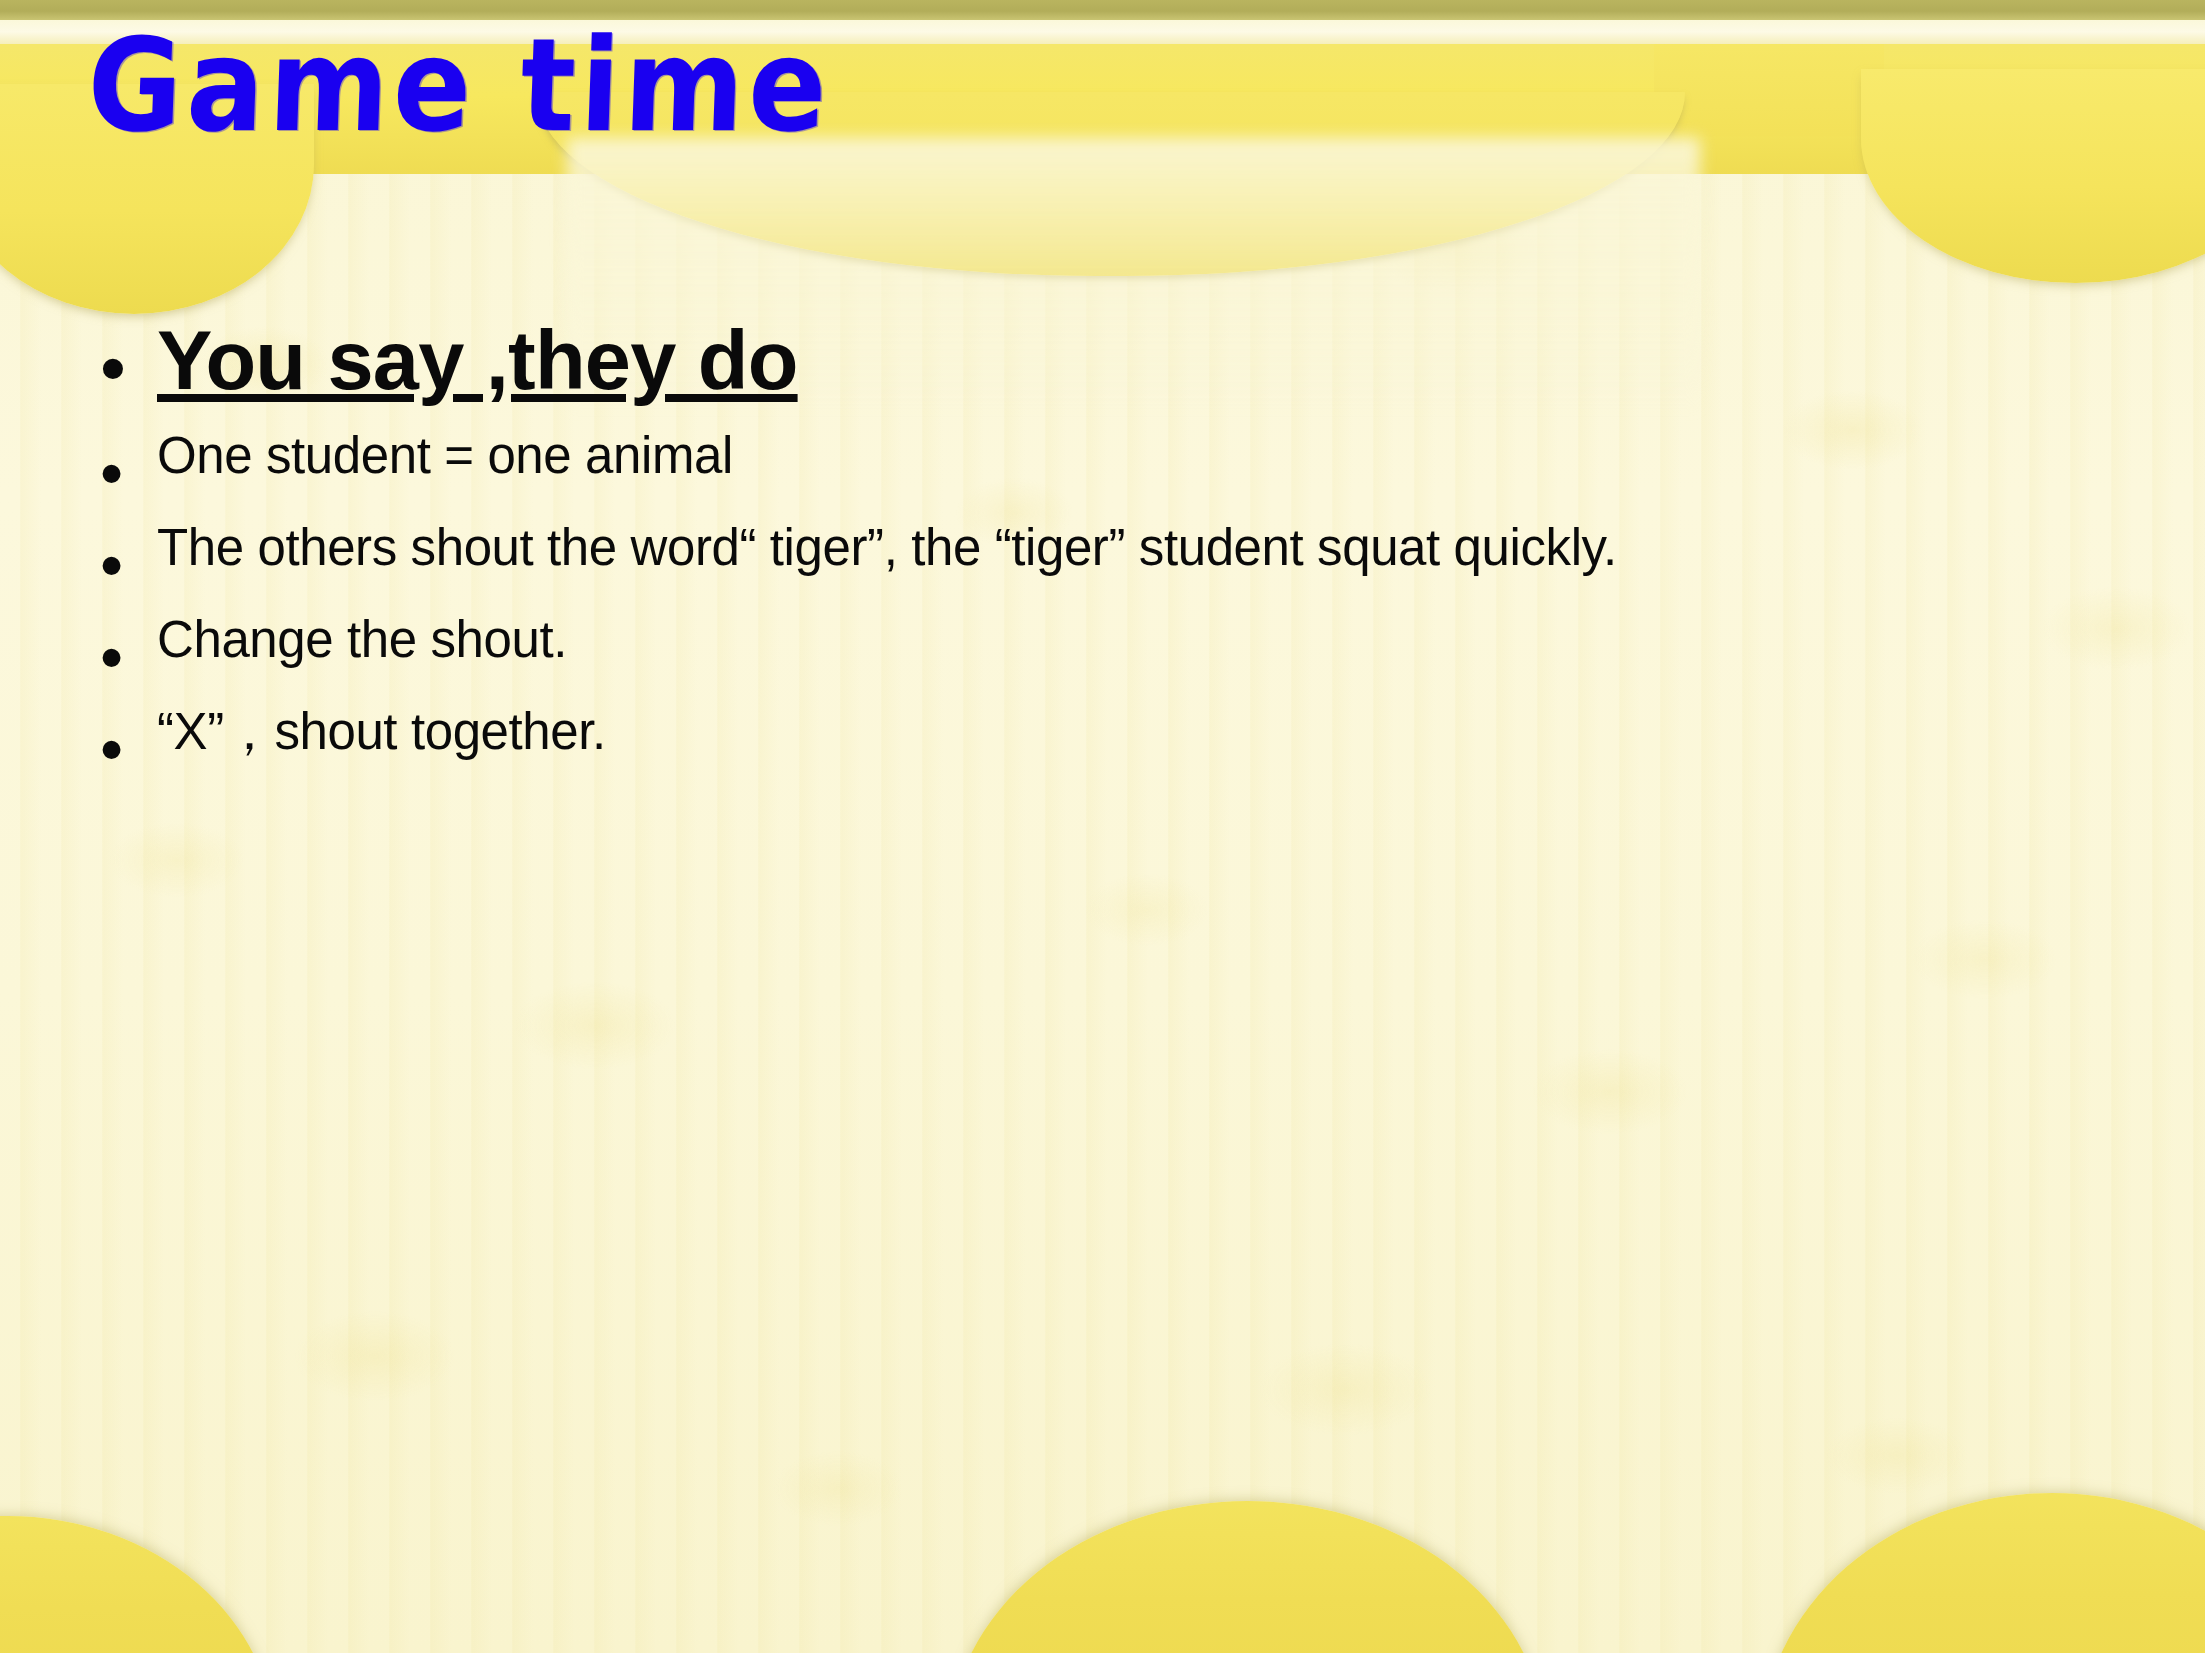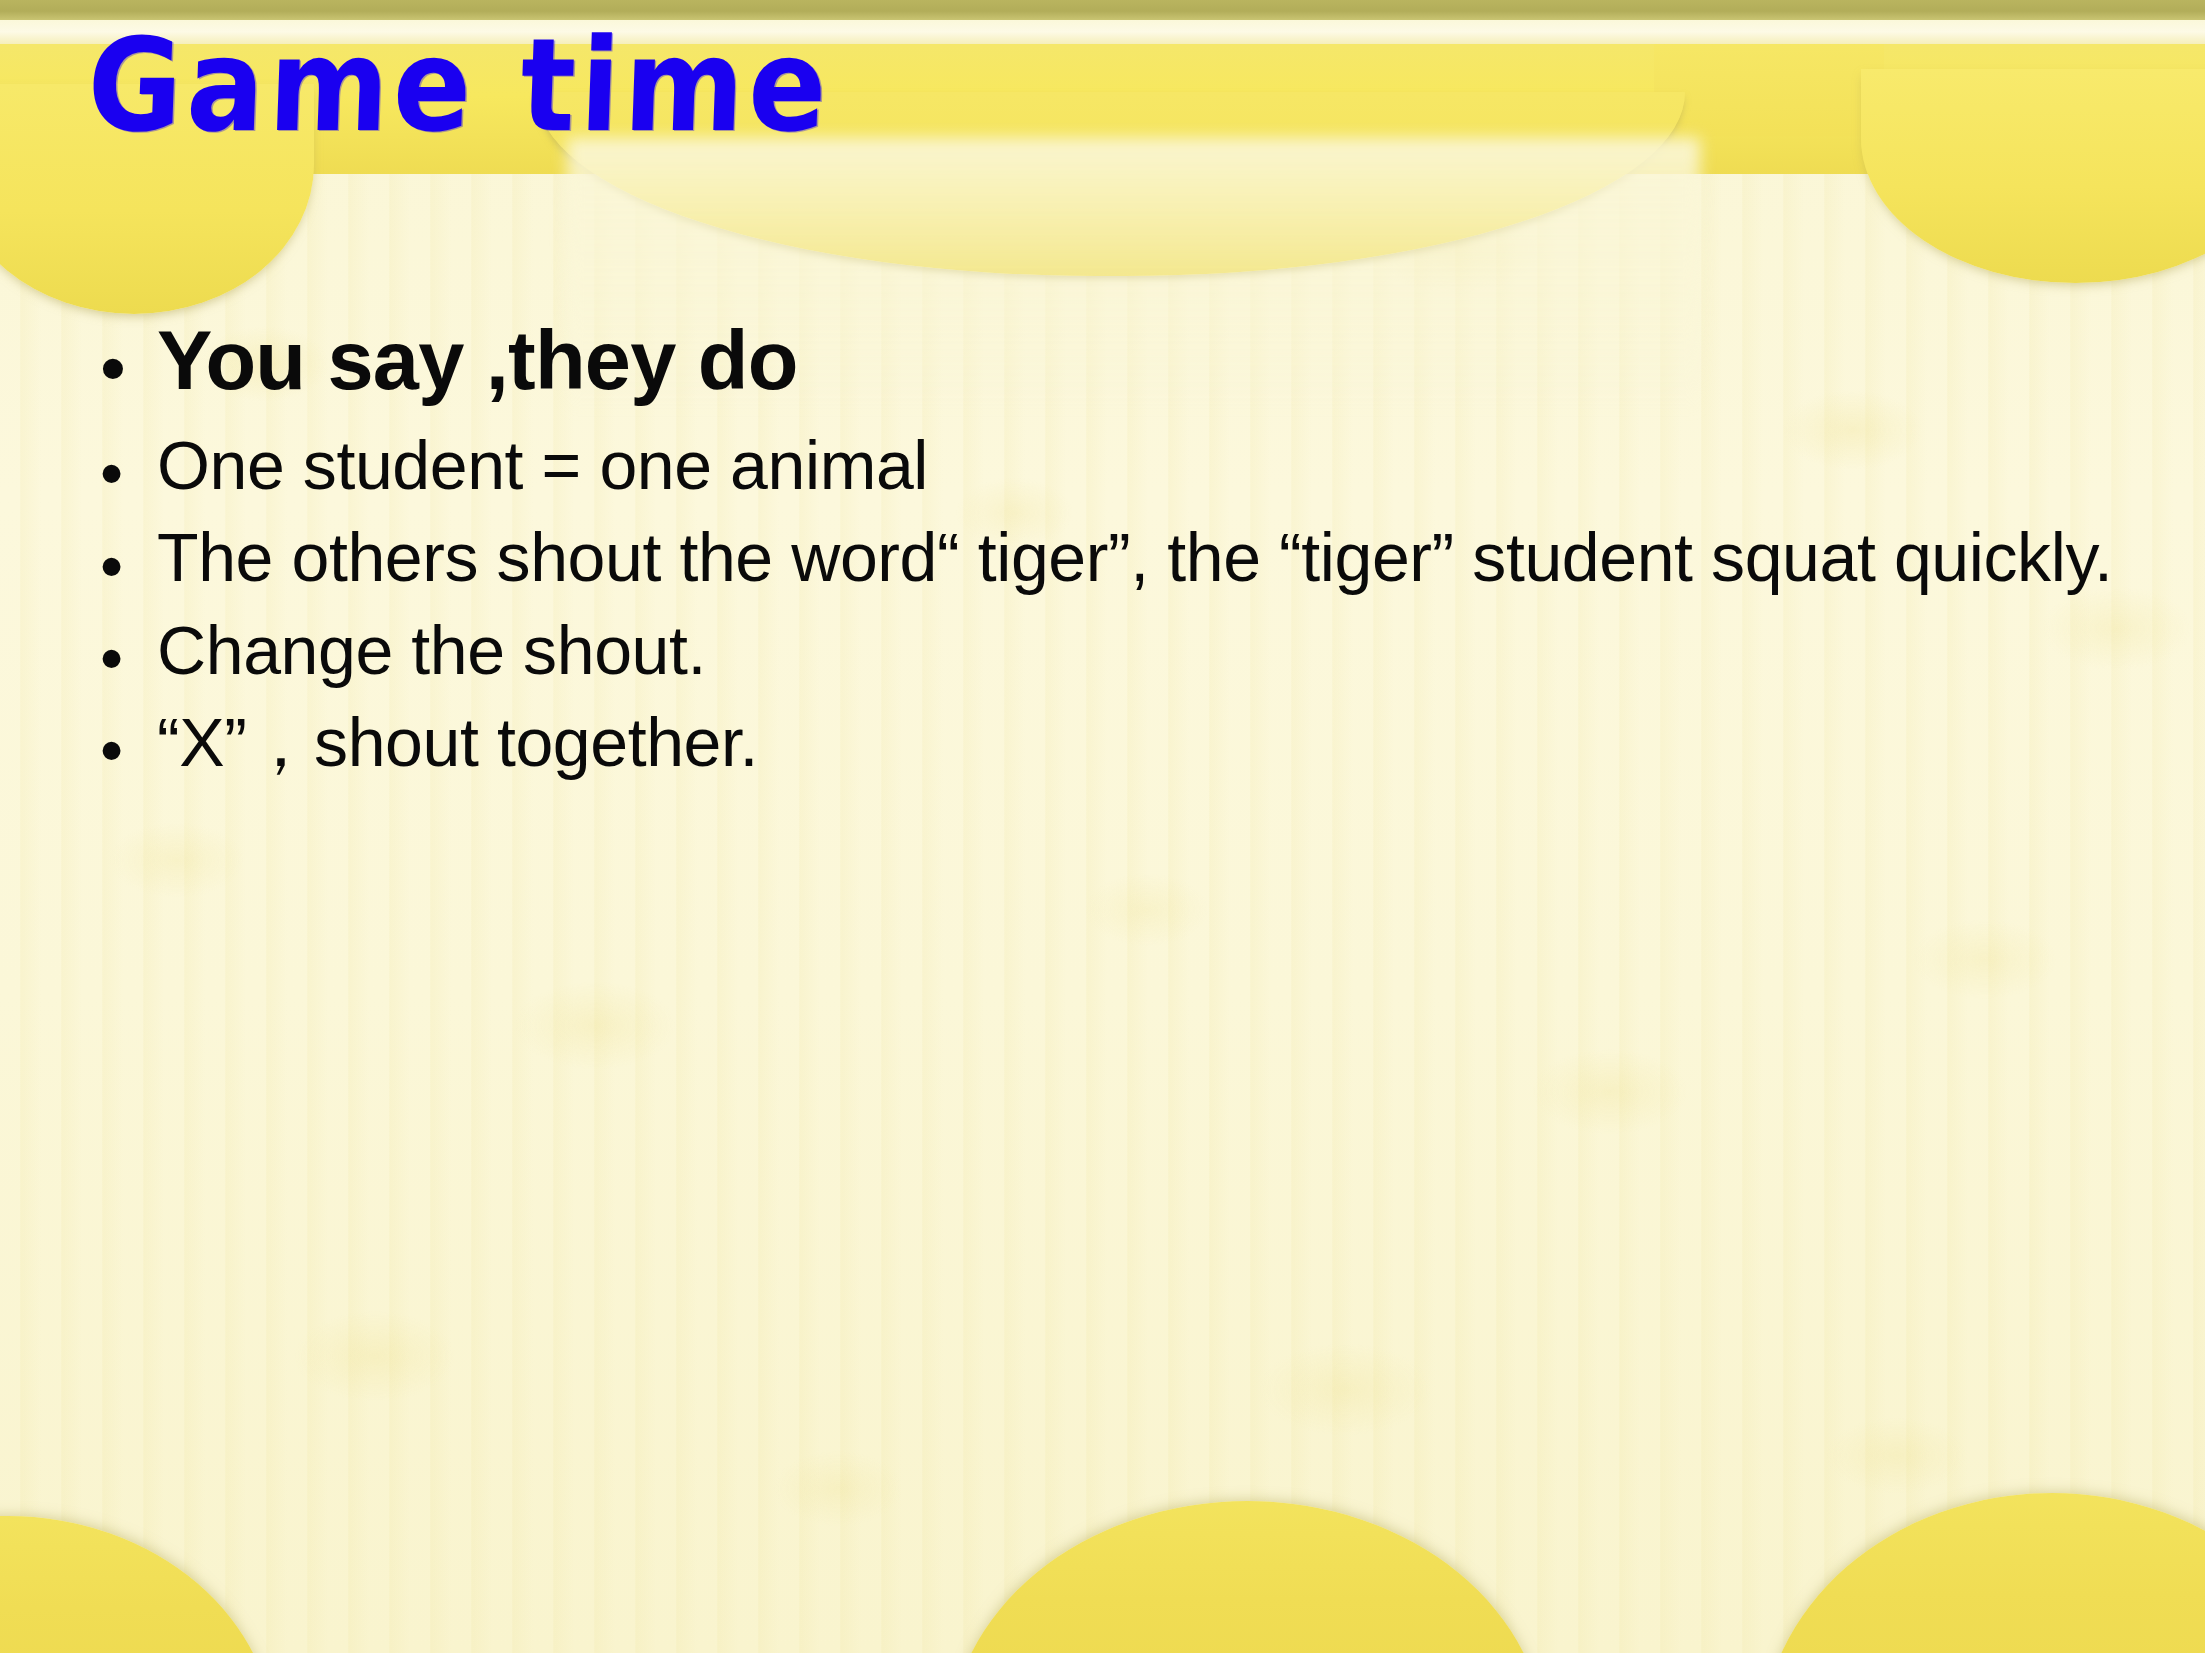--- a/index.html
+++ b/index.html
@@ -197,27 +197,28 @@
   }
 
   
   .lvl1 { margin-bottom: 17px; }
   .lvl1 .bullet-dot  { font-size: 74px; padding-top: 17px; }
   .lvl1 .bullet-text {
     font-size: 83px;
     font-weight: 700;
     line-height: 1.12;
     letter-spacing: -0.8px;
+    text-decoration: underline;
   }
 
   
   .lvl2 { margin-bottom: 10.7px; }
   .lvl2 .bullet-dot  { font-size: 66px; padding-top: 15.3px; }
   .lvl2 .bullet-text {
-    font-size: 68px;
+    font-size: 51px;
     font-weight: 400;
     line-height: 1.2;
     letter-spacing: -0.4px;
   }
 </style>
 </head>
 <body>
 
 <div id="slide">
 

